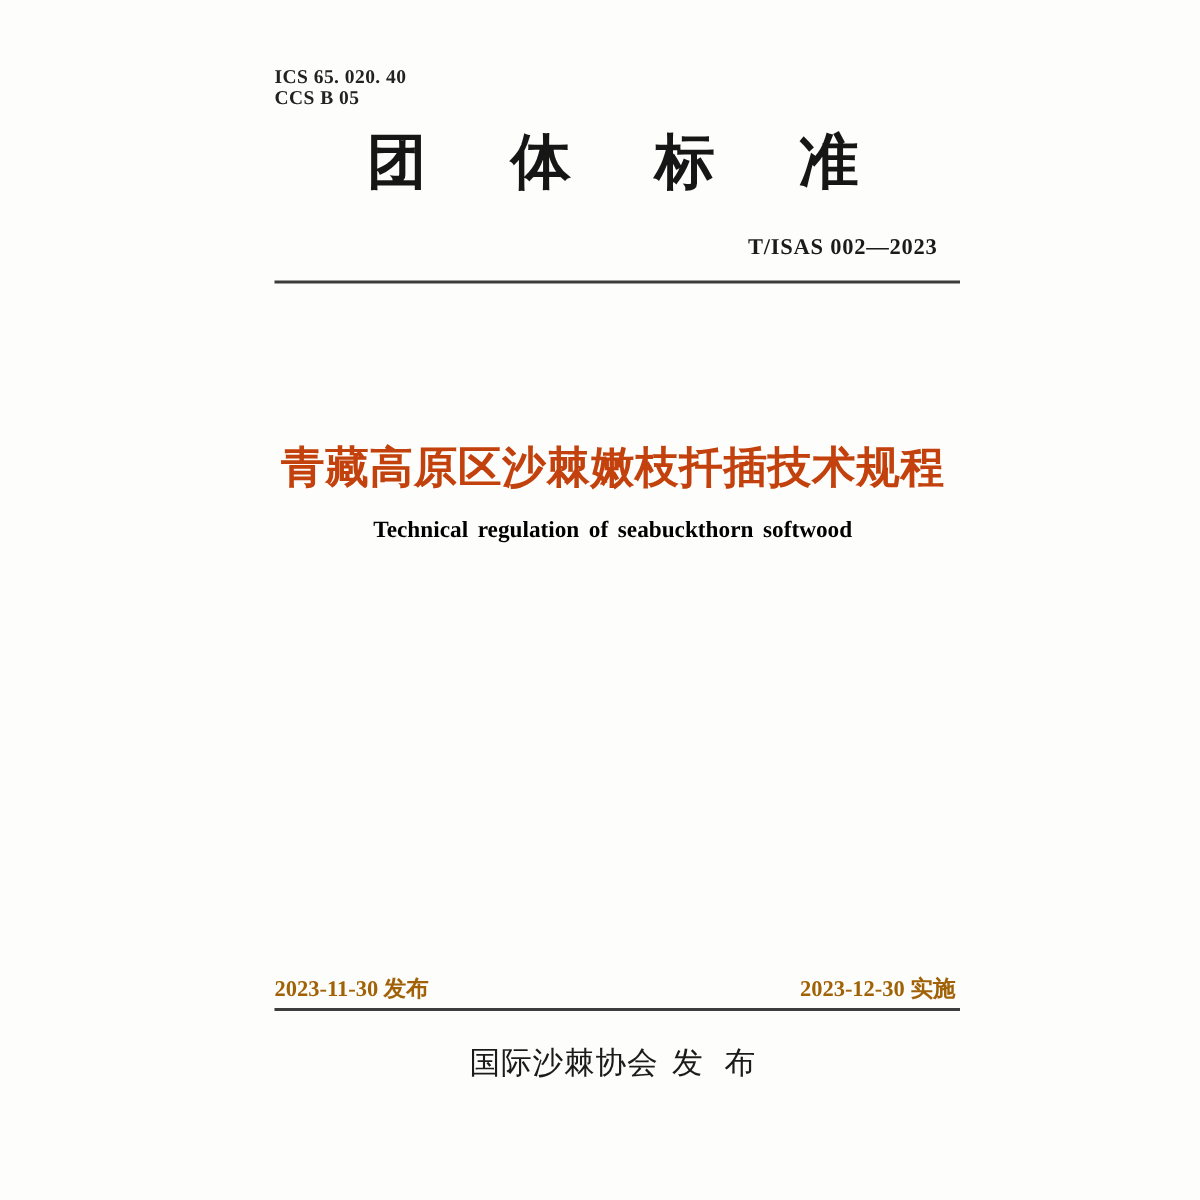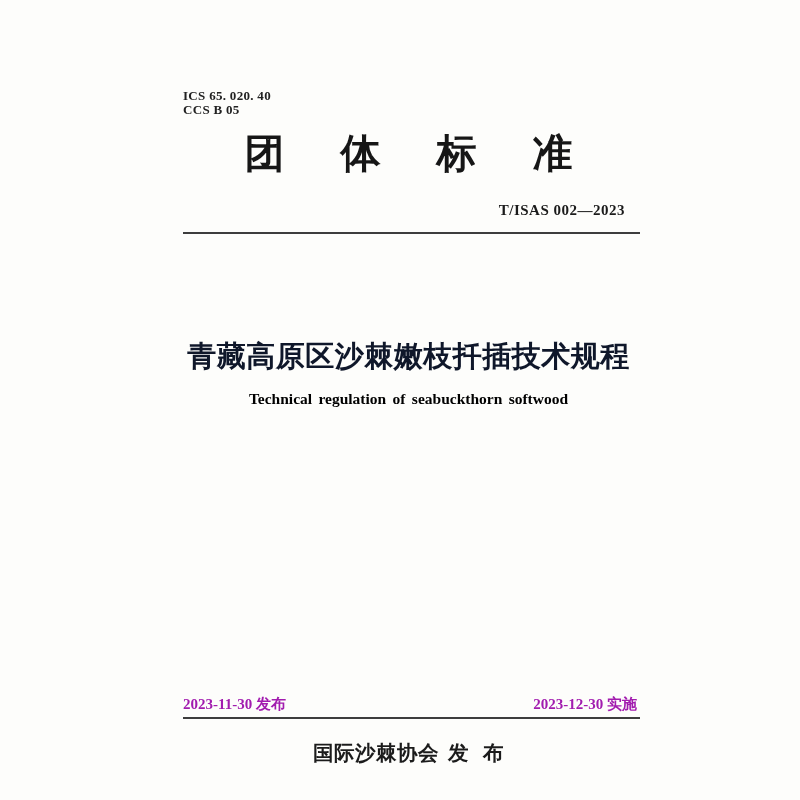--- a/index.html
+++ b/index.html
@@ -8,21 +8,20 @@
     background: #fdfdfb;
     font-family: "Liberation Serif", serif;
     color: #1c1c1c;
     position: relative;
     overflow: hidden;
   }
   .page {
     position: absolute;
     inset: 0;
     background: #fdfdfb;
-    margin-top: 45px;
   }
   .ics-block {
     position: absolute;
     left: 183px;
     top: 44px;
     font-size: 13px;
     font-weight: bold;
     line-height: 14px;
     letter-spacing: 0.3px;
     color: #222;
@@ -62,21 +61,21 @@
   .main-title-zh {
     position: absolute;
     left: 160px;
     top: 292px;
     width: 497px;
     text-align: center;
     font-family: "DejaVu Sans", "Liberation Sans", sans-serif;
     font-size: 29px;
     font-weight: bold;
     letter-spacing: 0.5px;
-    color: #0f172a;
+    color: #c2410c;
     white-space: nowrap;
   }
   .title-en {
     position: absolute;
     left: 160px;
     top: 343px;
     width: 497px;
     text-align: center;
     font-size: 15.5px;
     font-weight: bold;
@@ -86,33 +85,33 @@
   }
   .date-row {
     position: absolute;
     left: 183px;
     top: 650px;
     width: 457px;
     display: flex;
     justify-content: space-between;
     font-size: 15px;
     font-weight: bold;
-    color: #a21caf;
+    color: #a16207;
   }
   .date-row .right { padding-right: 3px; }
   .publisher-row {
     position: absolute;
     left: 160px;
     top: 694px;
     width: 497px;
     display: flex;
     justify-content: center;
     align-items: baseline;
     font-size: 20.5px;
-    font-weight: bold;
+    font-weight: normal;
     letter-spacing: 0.5px;
     color: #1b1b1b;
     white-space: nowrap;
   }
   .publisher-row .gap-sm { margin-left: 9px; }
   .publisher-row .gap-md { margin-left: 14px; }
 </style>
 </head>
 <body>
 

